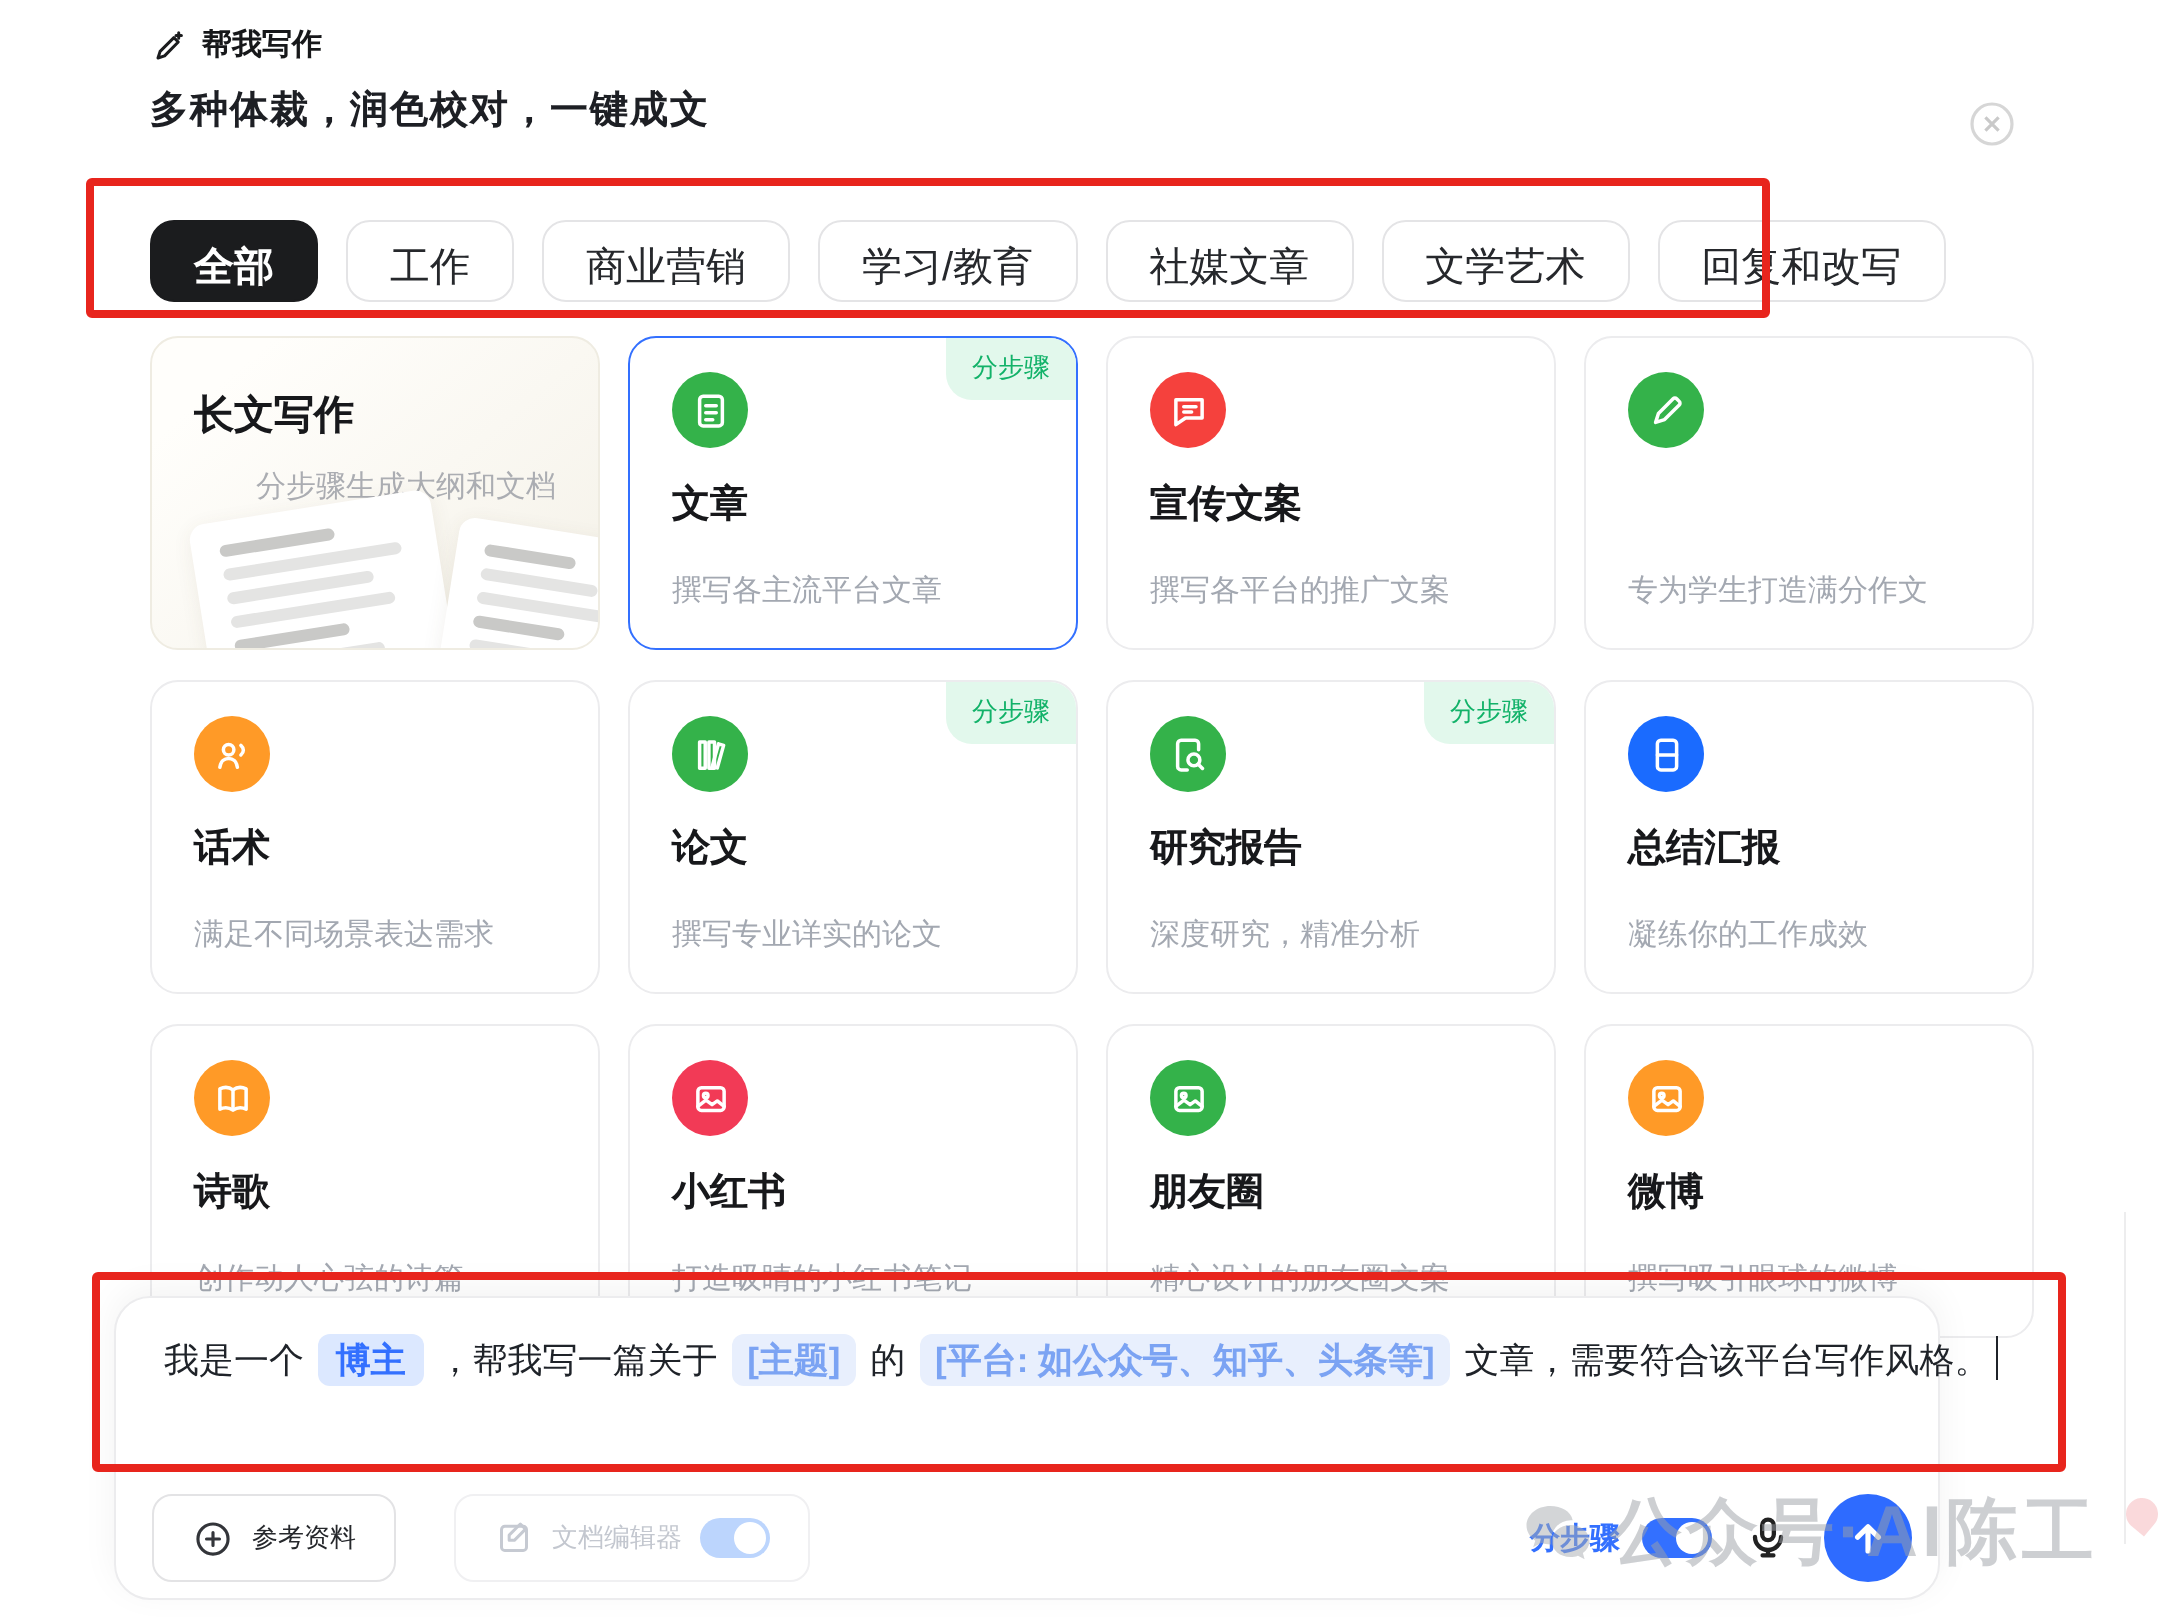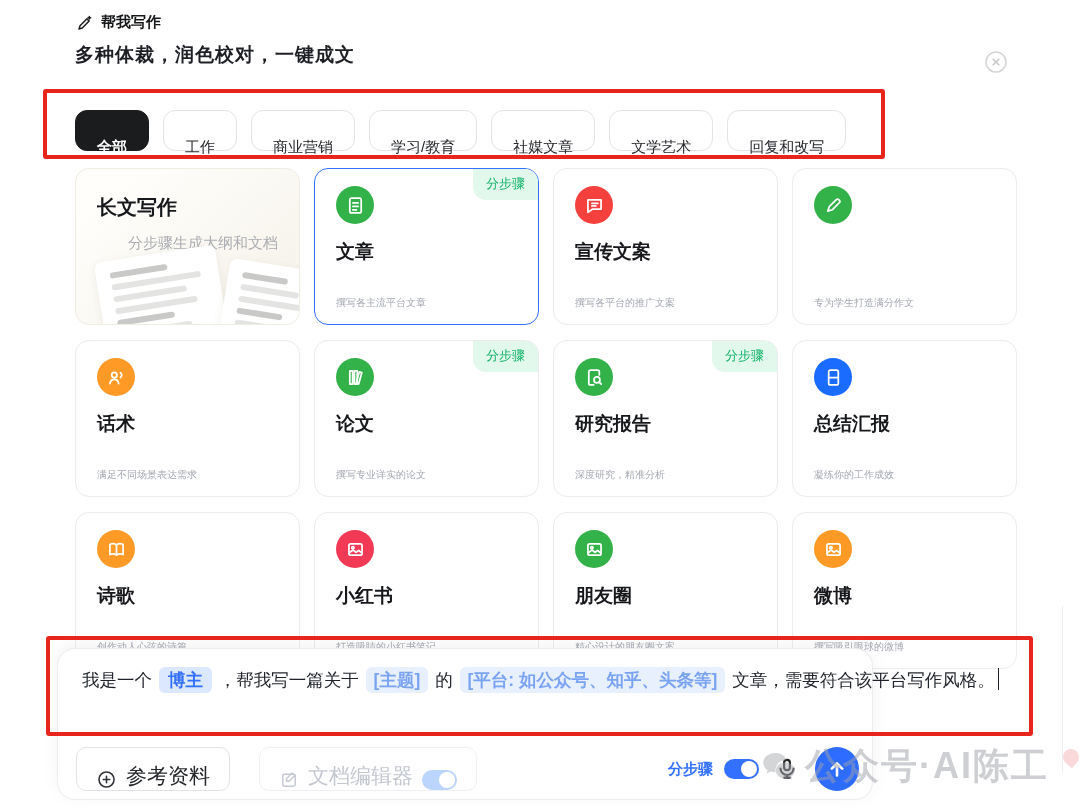--- a/index.html
+++ b/index.html
@@ -16,62 +16,62 @@
   .page-title { position:absolute; left:75px; top:42px; font-size:19px; font-weight:600; color:#1d1f24; letter-spacing:1px;text-align:right; }
   .close-btn { position:absolute; left:983px; top:49px; width:26px; height:26px; cursor:pointer; }
 
   
   .anno { position:absolute; border:4px solid #e8251d; border-radius:3px; z-index:80; pointer-events:none; }
   .anno-tabs { left:43px; top:89px; width:842px; height:70px; }
   .anno-composer { left:46px; top:636px; width:987px; height:100px; }
 
   
   .tabs { position:absolute; left:75px; top:110px; display:flex; gap:14px; z-index:2; }
-  .tab { height:41px; line-height:39px; padding:16px 21px; border-radius:12px; font-size:15px;
+  .tab { height:41px; line-height:39px; padding:4px 21px; border-radius:12px; font-size:20px;
     background:#fff; border:1px solid #e4e4e6; color:#26282c; cursor:pointer; white-space:nowrap; }
   .tab.active { background:#1b1c1e; border-color:#1b1c1e; color:#fff; font-weight:600; }
 
   
   .grid { position:absolute; left:75px; top:168px; width:942px;
     display:grid; grid-template-columns:repeat(4,1fr); grid-auto-rows:157px; column-gap:14px; row-gap:15px; z-index:1; }
   .card { position:relative; background:#fff; border:1px solid #ececee; border-radius:14px;
     padding:17px 21px; cursor:pointer; }
   .card.selected { border:1.5px solid #3370ff; }
   .cicon { width:38px; height:38px; border-radius:50%; display:flex; align-items:center; justify-content:center; }
   .ic-green { background:#34b24a; } .ic-red { background:#f5413d; } .ic-orange { background:#ff9a27; }
   .ic-blue { background:#1a6bff; } .ic-pink { background:#f23a56; }
   .ctitle { margin-top:15px; font-size:19px; font-weight:700; color:#17181b; }
-  .csub { position:absolute; left:21px; top:127px; font-size:10px; color:#a3a8b1; white-space:nowrap; }
+  .csub { position:absolute; left:21px; top:117px; font-size:15px; color:#a3a8b1; white-space:nowrap; }
   .badge { position:absolute; top:0; right:0; background:#e2f8ec; color:#12b269;
     font-size:13px; padding:6px 13px 7px; border-radius:0 13px 0 13px; }
 
   
   .card.featured { background:linear-gradient(140deg,#fffefb 15%,#f5f2e9 95%); border-color:#efece2; overflow:hidden; }
   .ftitle { font-size:20px; font-weight:700; color:#17181b; margin-top:8px; }
   .fsub { margin-top:13px; font-size:15px; color:#abadb2;text-align:right; }
   .paper { position:absolute; background:#fff; border-radius:8px; box-shadow:0 2px 10px rgba(90,80,50,.08); padding:10px 8px; }
   .paper-1 { width:122px; height:115px; left:26px; top:84px; transform:rotate(-9deg); }
   .paper-2 { width:100px; height:105px; left:146px; top:96px; transform:rotate(9deg); }
   .bar { height:6px; border-radius:3px; background:#e4e4e3; margin:6px 6px; }
   .bar.head { background:#c9c9c7; width:55%; margin-top:2px; }
   .bar.w1{width:85%;} .bar.w2{width:70%;} .bar.w3{width:78%;}
 
   
-  .composer { position:absolute; left:57px; top:648px; width:816px; height:152px;
+  .composer { position:absolute; left:57px; top:648px; width:913px; height:152px;
     background:#fff; border:1px solid #ececee; border-radius:18px;
     box-shadow:0 -4px 18px rgba(0,0,0,.05); z-index:10; }
   .composer-text { position:absolute; left:24px; top:13px; width:925px;
     font-size:17.5px; line-height:36px; color:#1f2329; white-space:pre-wrap; }
   .seg-pill-strong { background:#dce8ff; color:#3370ff; font-weight:700; border-radius:6px; padding:3px 9px; margin:0 2px; }
   .seg-pill { background:#e8effd; color:#7ba3f3; font-weight:600; border-radius:6px; padding:3px 8px; margin:0 2px; }
   .caret { display:inline-block; width:1.5px; height:22px; background:#1f2329; vertical-align:-4px; margin-left:3px; }
 
   .toolbar { position:absolute; left:18px; right:13px; top:98px; height:44px; display:flex; align-items:center; z-index:12; }
-  .btn { height:44px; display:flex; align-items:flex-end; gap:9px; padding:0 19px;
-    border:1px solid #e3e3e5; border-radius:10px; background:#fff; font-size:21px; color:#26282c; cursor:pointer; }
+  .btn { height:44px; display:flex; align-items:center; gap:9px; padding:0 19px;
+    border:1px solid #e3e3e5; border-radius:10px; background:#fff; font-size:13px; color:#26282c; cursor:pointer; }
   .btn-editor { margin-left:29px; border-color:#f0f0f2; color:#c3c7cf; }
   .toggle { width:35px; height:20px; border-radius:10px; position:relative; }
   .toggle .knob { position:absolute; right:2px; top:2px; width:16px; height:16px; border-radius:50%; background:#fff; }
   .toggle.pale { background:#bcd5fd; }
   .toggle.blue { background:#3370ff; }
   .right-controls { margin-left:auto; display:flex; align-items:center; gap:11px; }
   .step-label { color:#3370ff; font-size:15px; font-weight:700; }
   .submit { width:44px; height:44px; border-radius:50%; background:#2e6bff; display:flex; align-items:center; justify-content:center; cursor:pointer; }
 
   

